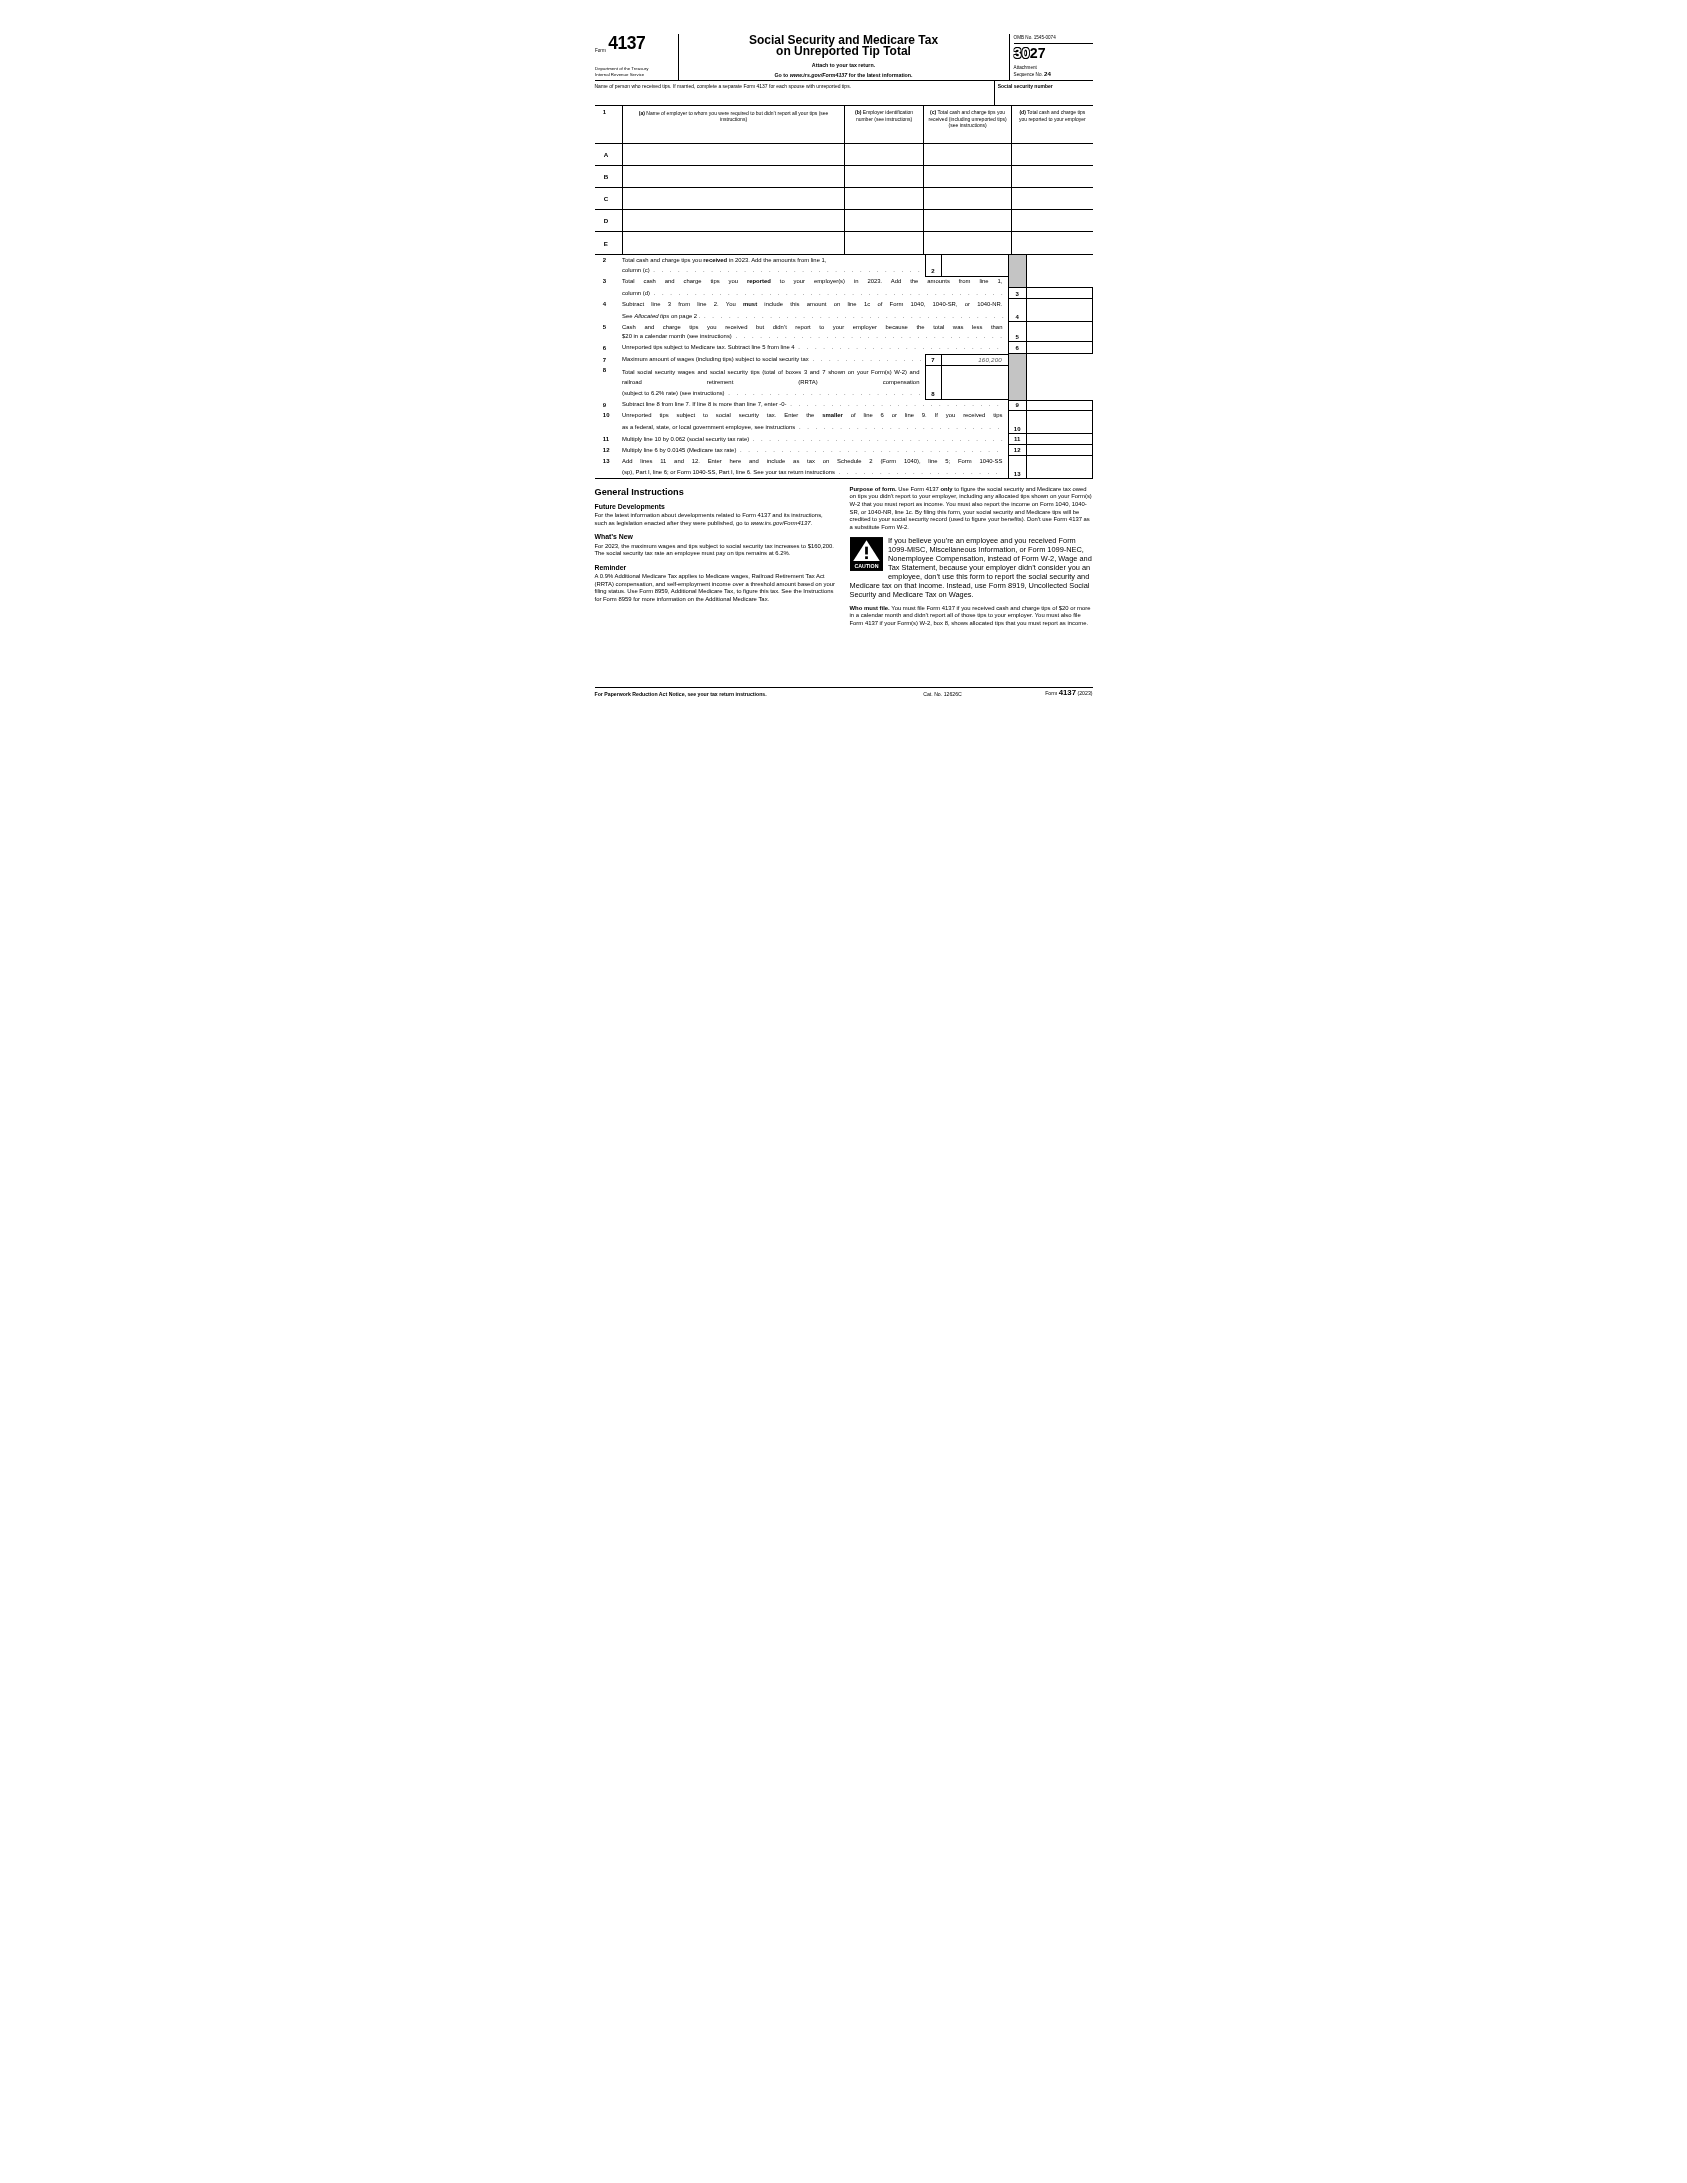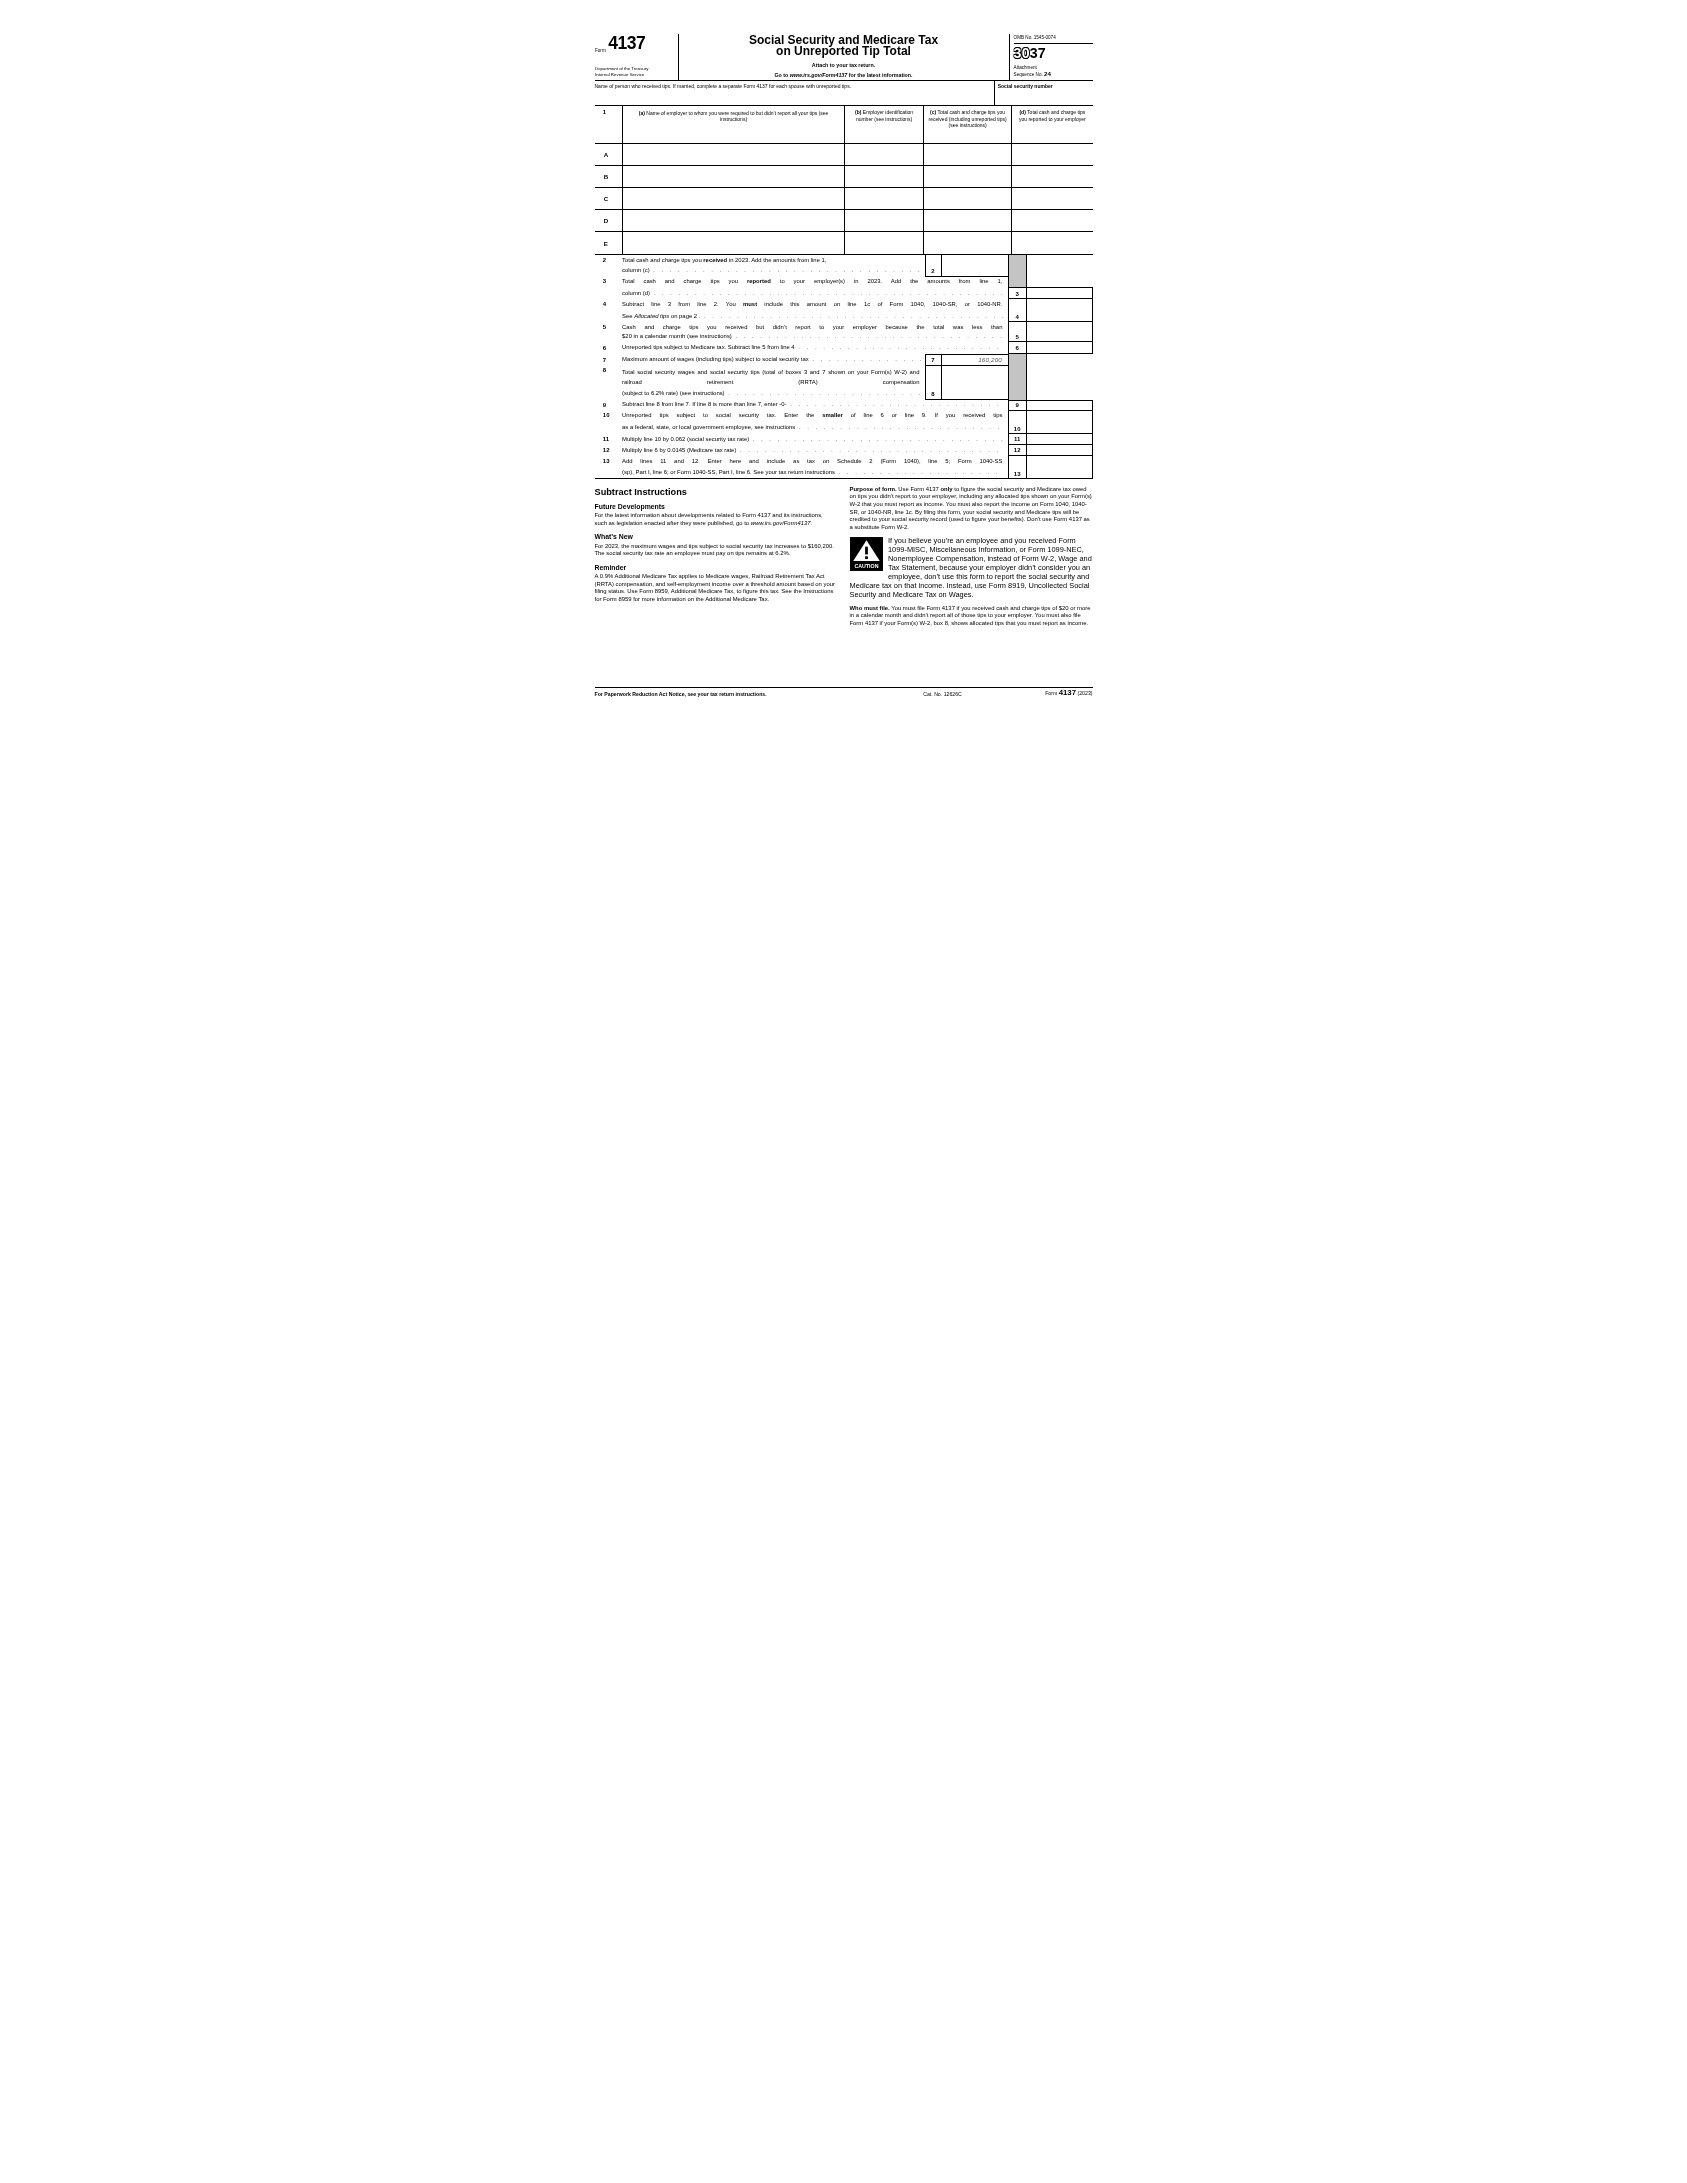--- a/index.html
+++ b/index.html
@@ -125,21 +125,21 @@
     <div class="hdr-mid">
       <div class="title">
         <div>Social Security and Medicare Tax</div>
         <div>on Unreported Tip Total</div>
       </div>
       <div class="attach">Attach to your tax return.</div>
       <div class="goto">Go to <i>www.irs.gov/Form4137</i> for the latest information.</div>
     </div>
     <div class="hdr-right">
       <div class="omb">OMB No. 1545-0074</div>
-      <div class="year"><span class="yr-outline">30</span><span>37</span></div>
+      <div class="year"><span class="yr-outline">30</span><span>27</span></div>
       <div class="attseq">
         <div>Attachment</div>
         <div>Sequence No. <b>24</b></div>
       </div>
     </div>
   </div>
 
   <div class="nr">
     <div class="nr-l">
       <span>Name of person who received tips. If married, complete a separate Form 4137 for each spouse with unreported tips.</span>
@@ -385,21 +385,21 @@
       </div>
       <div class="ra std">
         <div class="lbl">13</div>
         <div class="amt"></div>
       </div>
     </div>
   </div>
 
   <div class="instr">
     <div class="col-l">
-      <div class="gi-h1">Subtract Instructions</div>
+      <div class="gi-h1">General Instructions</div>
       <div class="gi-h2">Future Developments</div>
       <p>For the latest information about developments related to Form 4137 and its instructions, such as legislation enacted after they were published, go to <i>www.irs.gov/Form4137</i>.</p>
       <div class="gi-h2">What’s New</div>
       <p>For 2023, the maximum wages and tips subject to social security tax increases to $160,200. The social security tax rate an employee must pay on tips remains at 6.2%.</p>
       <div class="gi-h2">Reminder</div>
       <p>A 0.9% Additional Medicare Tax applies to Medicare wages, Railroad Retirement Tax Act (RRTA) compensation, and self-employment income over a threshold amount based on your filing status. Use Form 8959, Additional Medicare Tax, to figure this tax. See the Instructions for Form 8959 for more information on the Additional Medicare Tax.</p>
     </div>
     <div class="col-r">
       <p><b>Purpose of form.</b> Use Form 4137 <b>only</b> to figure the social security and Medicare tax owed on tips you didn’t report to your employer, including any allocated tips shown on your Form(s) W-2 that you must report as income. You must also report the income on Form 1040, 1040-SR, or 1040-NR, line 1c. By filing this form, your social security and Medicare tips will be credited to your social security record (used to figure your benefits). Don’t use Form 4137 as a substitute Form W-2.</p>
       <div class="caution">

